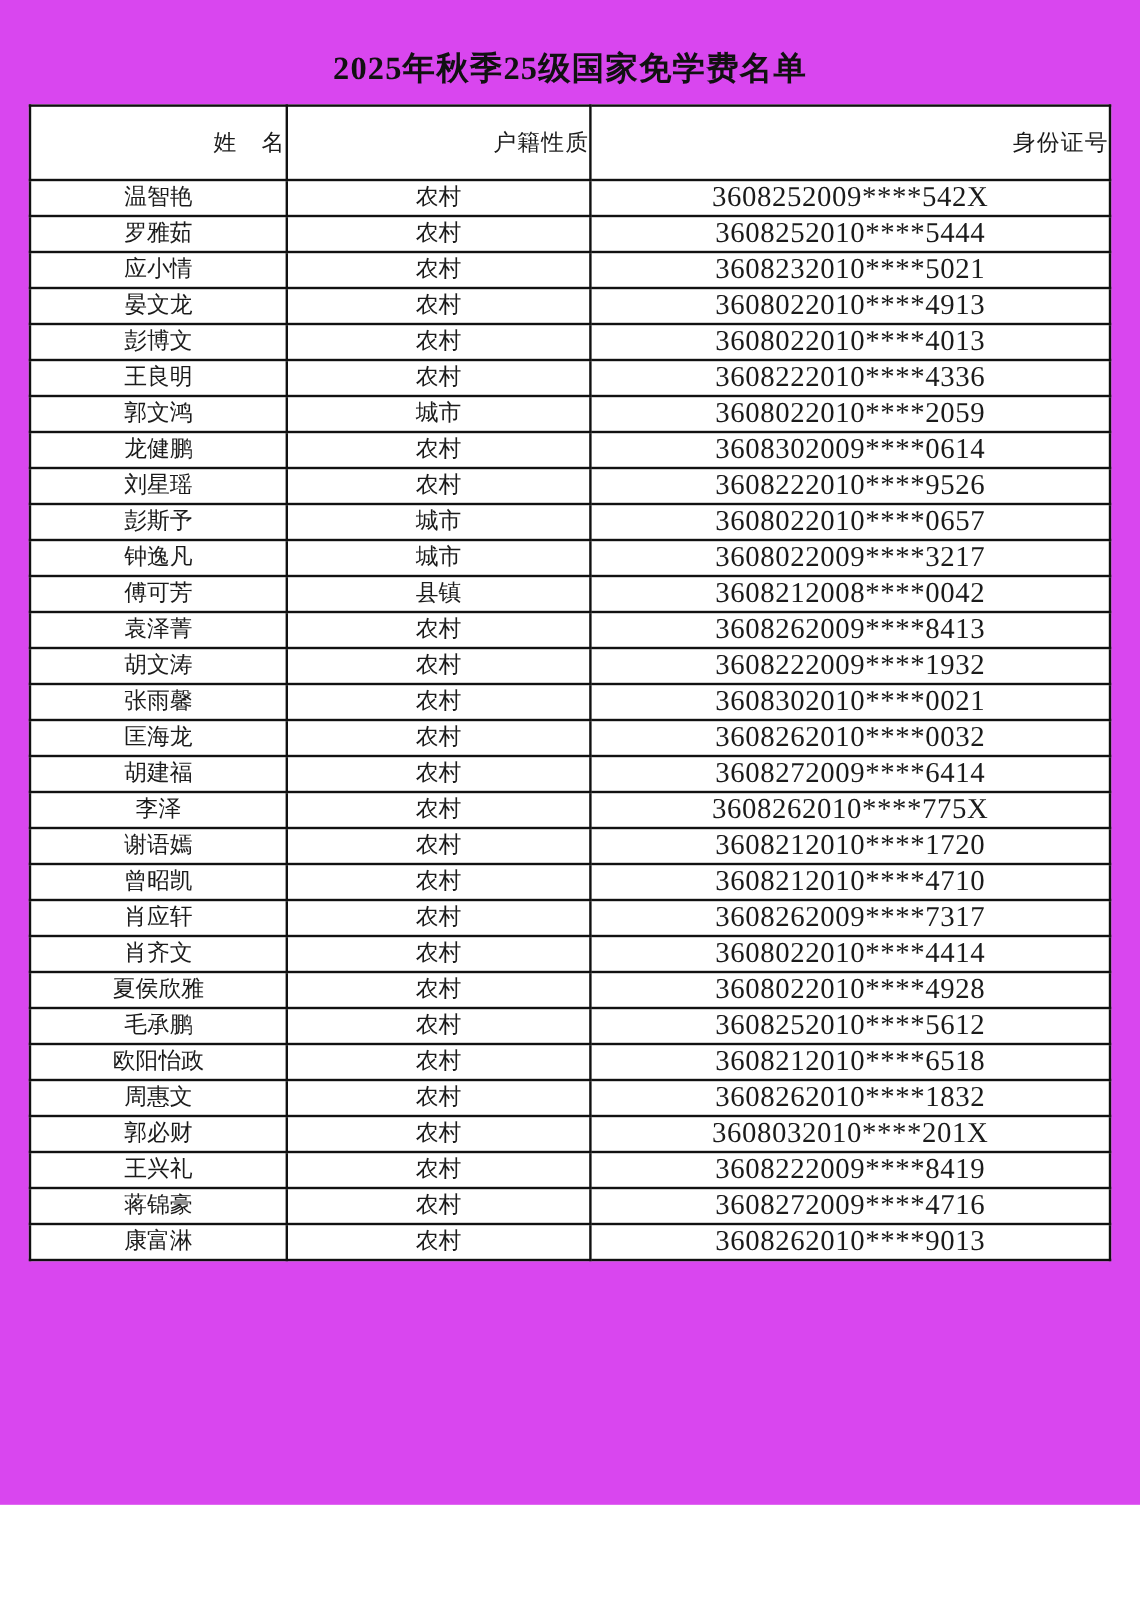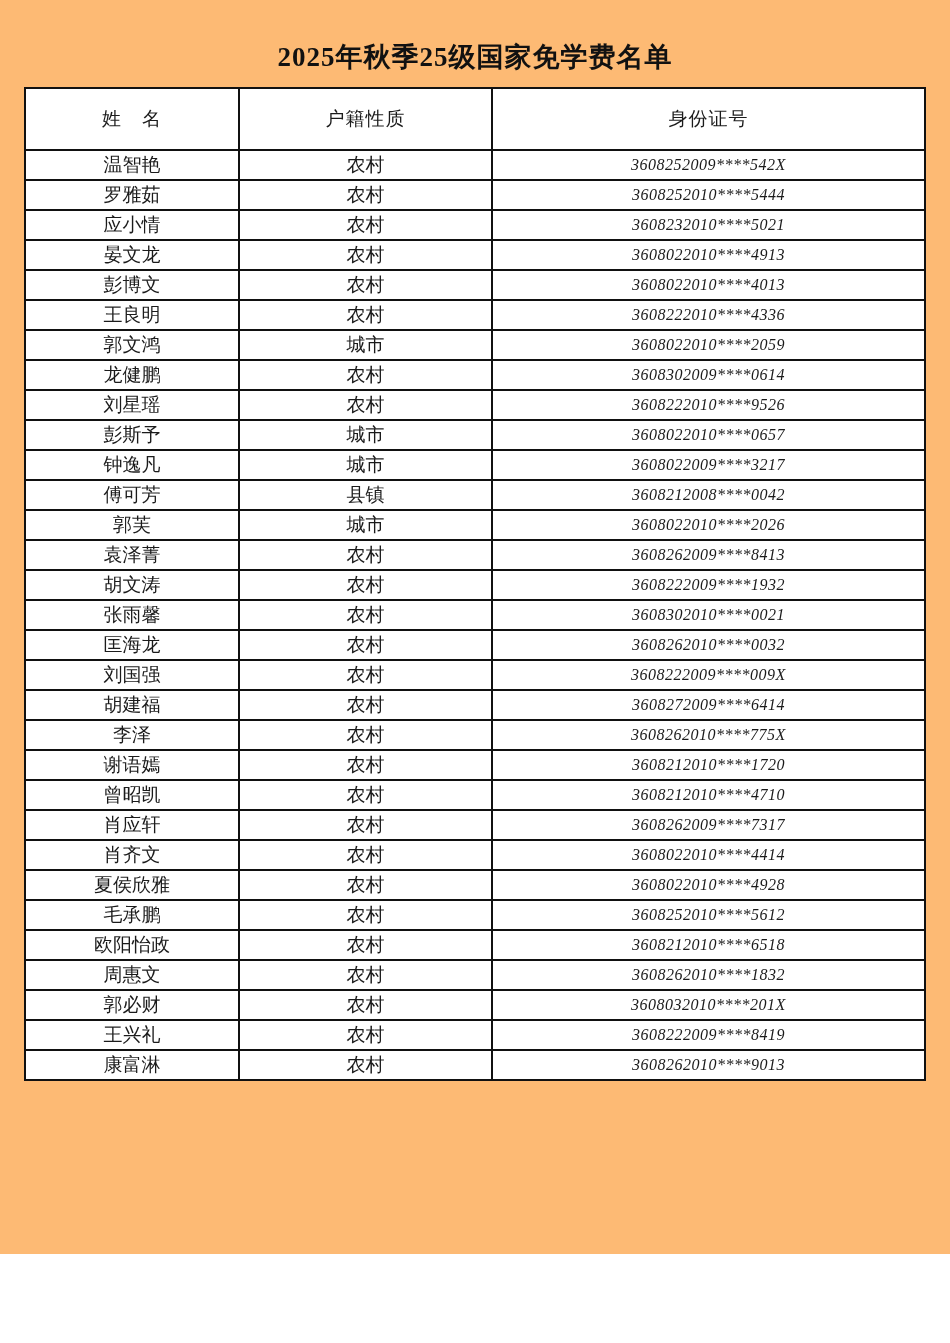--- a/index.html
+++ b/index.html
@@ -10,21 +10,21 @@
   body {
     width: 950px;
     height: 1343px;
     font-family: "Liberation Serif", "DejaVu Serif", serif;
     color: #1b1b1b;
     overflow: hidden;
   }
   .page {
     width: 950px;
     height: 1254px;
-    background: #fdba74;
+    background: #d946ef;
     box-sizing: border-box;
   }
   .doc-title {
     margin: 0;
     padding-top: 42px;
     text-align: center;
     font-size: 27px;
     font-weight: bold;
     letter-spacing: 1px;
     line-height: 1.15;
@@ -49,29 +49,29 @@
     font-size: 19px;
     color: #1b1b1b;
     white-space: pre;
     overflow: hidden;
   }
   table.roster thead th {
     height: 60px;
     font-weight: normal;
     font-size: 19px;
     letter-spacing: 1px;
+    text-align: right;
   }
   table.roster tbody td {
     height: 28px;
     line-height: 28px;
   }
   table.roster tbody td.id-cell {
-    font-size: 16px;
+    font-size: 24px;
     letter-spacing: 0.5px;
-    font-style: italic;
   }
 </style>
 </head>
 <body>
 
 <div class="page">
 
   <h1 class="doc-title">2025年秋季25级国家免学费名单</h1>
 
   <table class="roster">
@@ -142,50 +142,40 @@
           <td>钟逸凡</td>
           <td>城市</td>
           <td class="id-cell">3608022009****3217</td>
         </tr>
         <tr>
           <td>傅可芳</td>
           <td>县镇</td>
           <td class="id-cell">3608212008****0042</td>
         </tr>
         <tr>
-          <td>郭芙</td>
-          <td>城市</td>
-          <td class="id-cell">3608022010****2026</td>
-        </tr>
-        <tr>
           <td>袁泽菁</td>
           <td>农村</td>
           <td class="id-cell">3608262009****8413</td>
         </tr>
         <tr>
           <td>胡文涛</td>
           <td>农村</td>
           <td class="id-cell">3608222009****1932</td>
         </tr>
         <tr>
           <td>张雨馨</td>
           <td>农村</td>
           <td class="id-cell">3608302010****0021</td>
         </tr>
         <tr>
           <td>匡海龙</td>
           <td>农村</td>
           <td class="id-cell">3608262010****0032</td>
         </tr>
         <tr>
-          <td>刘国强</td>
-          <td>农村</td>
-          <td class="id-cell">3608222009****009X</td>
-        </tr>
-        <tr>
           <td>胡建福</td>
           <td>农村</td>
           <td class="id-cell">3608272009****6414</td>
         </tr>
         <tr>
           <td>李泽</td>
           <td>农村</td>
           <td class="id-cell">3608262010****775X</td>
         </tr>
         <tr>
@@ -230,20 +220,25 @@
         </tr>
         <tr>
           <td>郭必财</td>
           <td>农村</td>
           <td class="id-cell">3608032010****201X</td>
         </tr>
         <tr>
           <td>王兴礼</td>
           <td>农村</td>
           <td class="id-cell">3608222009****8419</td>
+        </tr>
+        <tr>
+          <td>蒋锦豪</td>
+          <td>农村</td>
+          <td class="id-cell">3608272009****4716</td>
         </tr>
         <tr>
           <td>康富淋</td>
           <td>农村</td>
           <td class="id-cell">3608262010****9013</td>
         </tr>
       </tbody>
   </table>
 
 </div>

